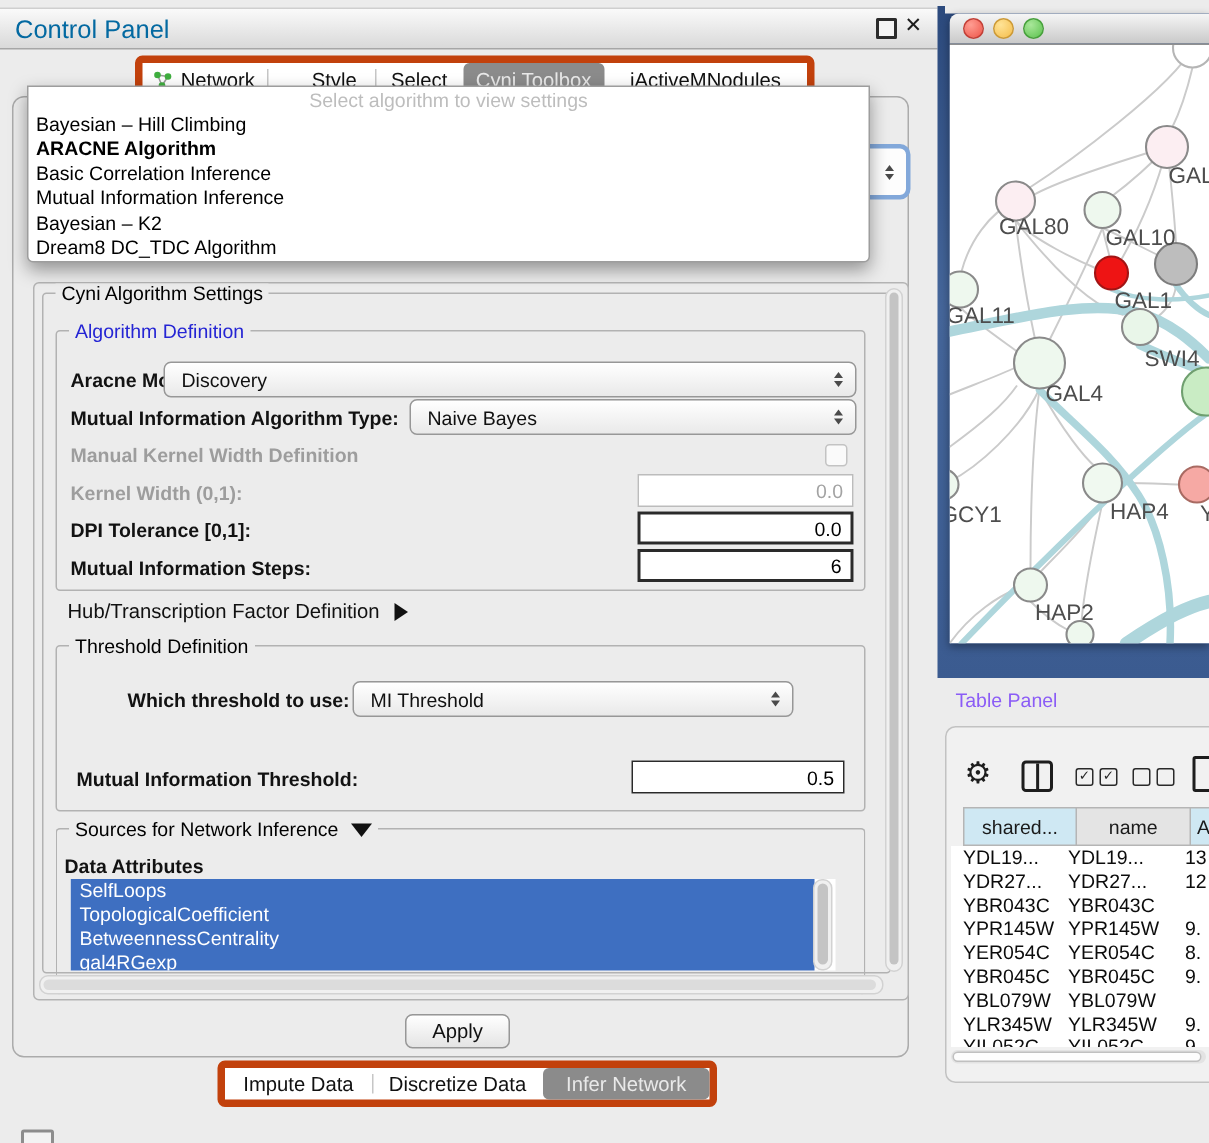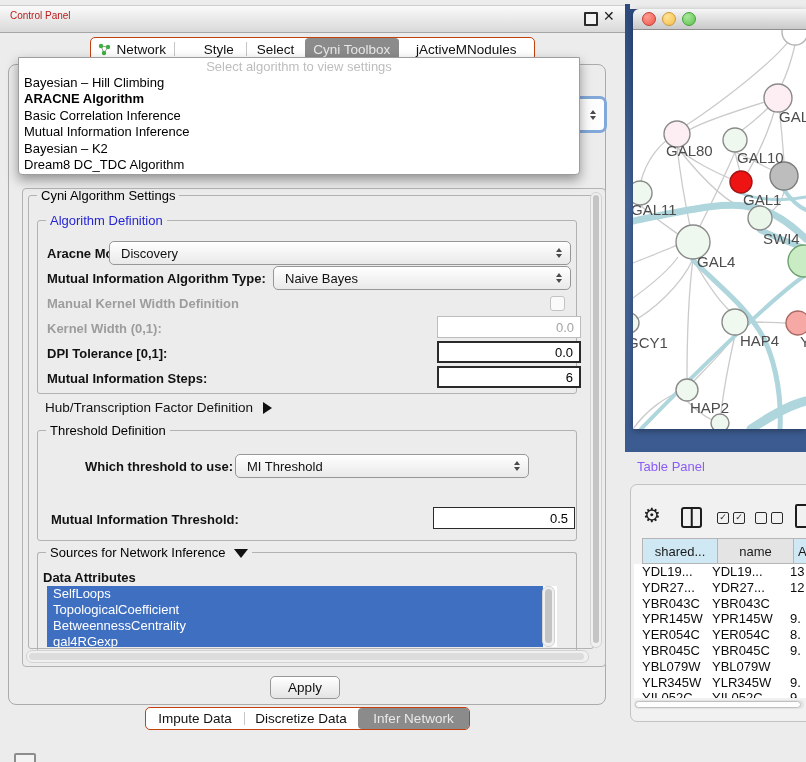--- a/index.html
+++ b/index.html
@@ -5,26 +5,26 @@
   html,body{margin:0;padding:0;}
   body{width:806px;height:762px;overflow:hidden;background:#ececec;
        font-family:"Liberation Sans","DejaVu Sans",sans-serif;-webkit-font-smoothing:antialiased;}
   .abs{position:absolute;}
   #app{position:relative;width:806px;height:762px;background:#ececec;overflow:hidden;}
 
   
   .cp-titlebar{left:0;top:5px;width:625px;height:26px;
     background:linear-gradient(#fafafa,#d9d9d9);
     border-top:1px solid #cfcfcf;border-bottom:1px solid #a6a6a6;}
-  .cp-title{left:10px;top:10px;font-size:10px;color:#b91c1c;}
+  .cp-title{left:10px;top:10px;font-size:17px;color:#0369a1;}
   .float-btn{left:584px;top:12px;width:10px;height:10px;border:2px solid #2b2b2b;border-radius:1px;background:#f4f4f4;}
   .close-btn{left:603px;top:8px;font-size:14px;font-weight:bold;color:#1c1c1c;}
 
   
-  .tabbar{display:flex;background:#ffffff;border:1px solid #c2410c;border-radius:5px;font-size:13.5px;color:#111;}
+  .tabbar{display:flex;background:#ffffff;border:5px solid #c2410c;border-radius:5px;font-size:13.5px;color:#111;}
   .tab{display:flex;align-items:center;justify-content:center;position:relative;white-space:nowrap;gap:5px;}
   .tab.selected{background:#8b8b8b;color:#e9e9e9;border-radius:4px;}
   .tab:not(.selected)+.tab:not(.selected)::before{content:'';position:absolute;left:0;top:4px;bottom:4px;width:1px;background:#c6c6c6;}
 
   
   .container{left:8px;top:64px;width:596px;height:639px;background:#ececec;
     border:1px solid #ababab;border-radius:8px;}
 
   
   .popup{left:18px;top:57px;width:560px;height:116px;background:#ffffff;
@@ -50,21 +50,21 @@
   .gtitle.green{color:#000000;}
   .lbl{font-size:13px;font-weight:bold;color:#121212;white-space:nowrap;}
   .lbl.disabled{color:#9d9d9d;}
   .combo{background:linear-gradient(#ffffff,#e9e9e9);border:1px solid #979797;border-radius:5px;
     font-size:13px;color:#111;display:flex;align-items:center;padding:0 24px 0 11px;
     box-shadow:inset 0 1px 0 rgba(255,255,255,.7);}
   .arrows{position:absolute;right:8px;top:50%;transform:translateY(-50%);display:flex;flex-direction:column;gap:2px;}
   .arr-up{width:0;height:0;border-left:3.5px solid transparent;border-right:3.5px solid transparent;border-bottom:4px solid #4a4a4a;}
   .arr-dn{width:0;height:0;border-left:3.5px solid transparent;border-right:3.5px solid transparent;border-top:4px solid #4a4a4a;}
   .field{background:#ffffff;border:2px solid #2a2a2a;font-size:13px;color:#000;
-    display:flex;align-items:center;justify-content:flex-end;padding:0 6px;margin-left:12px;}
+    display:flex;align-items:center;justify-content:flex-end;padding:0 6px;}
   .field.disabled{border:1px solid #bcbcbc;color:#a3a3a3;}
   .checkbox{width:13px;height:13px;border:1px solid #c3c3c3;border-radius:3px;background:#fafafa;}
   .tri-right{display:inline-block;width:0;height:0;border-top:6px solid transparent;border-bottom:6px solid transparent;border-left:9px solid #111;margin-left:10px;vertical-align:-2px;}
   .tri-down{display:inline-block;width:0;height:0;border-left:7px solid transparent;border-right:7px solid transparent;border-top:9px solid #111;margin-left:8px;vertical-align:-1px;}
   .attr-item{height:16px;line-height:16px;background:#3e6fc1;color:#ffffff;font-size:13px;padding-left:6px;width:490px;}
   .vscroll{background:#f0f0f0;border:1px solid #d2d2d2;border-radius:6px;}
   .vthumb{background:#c4c4c4;border-radius:5px;}
   .hscroll{background:#f0f0f0;border:1px solid #d2d2d2;border-radius:6px;}
   .hthumb{background:#dcdcdc;border-radius:5px;}
 

